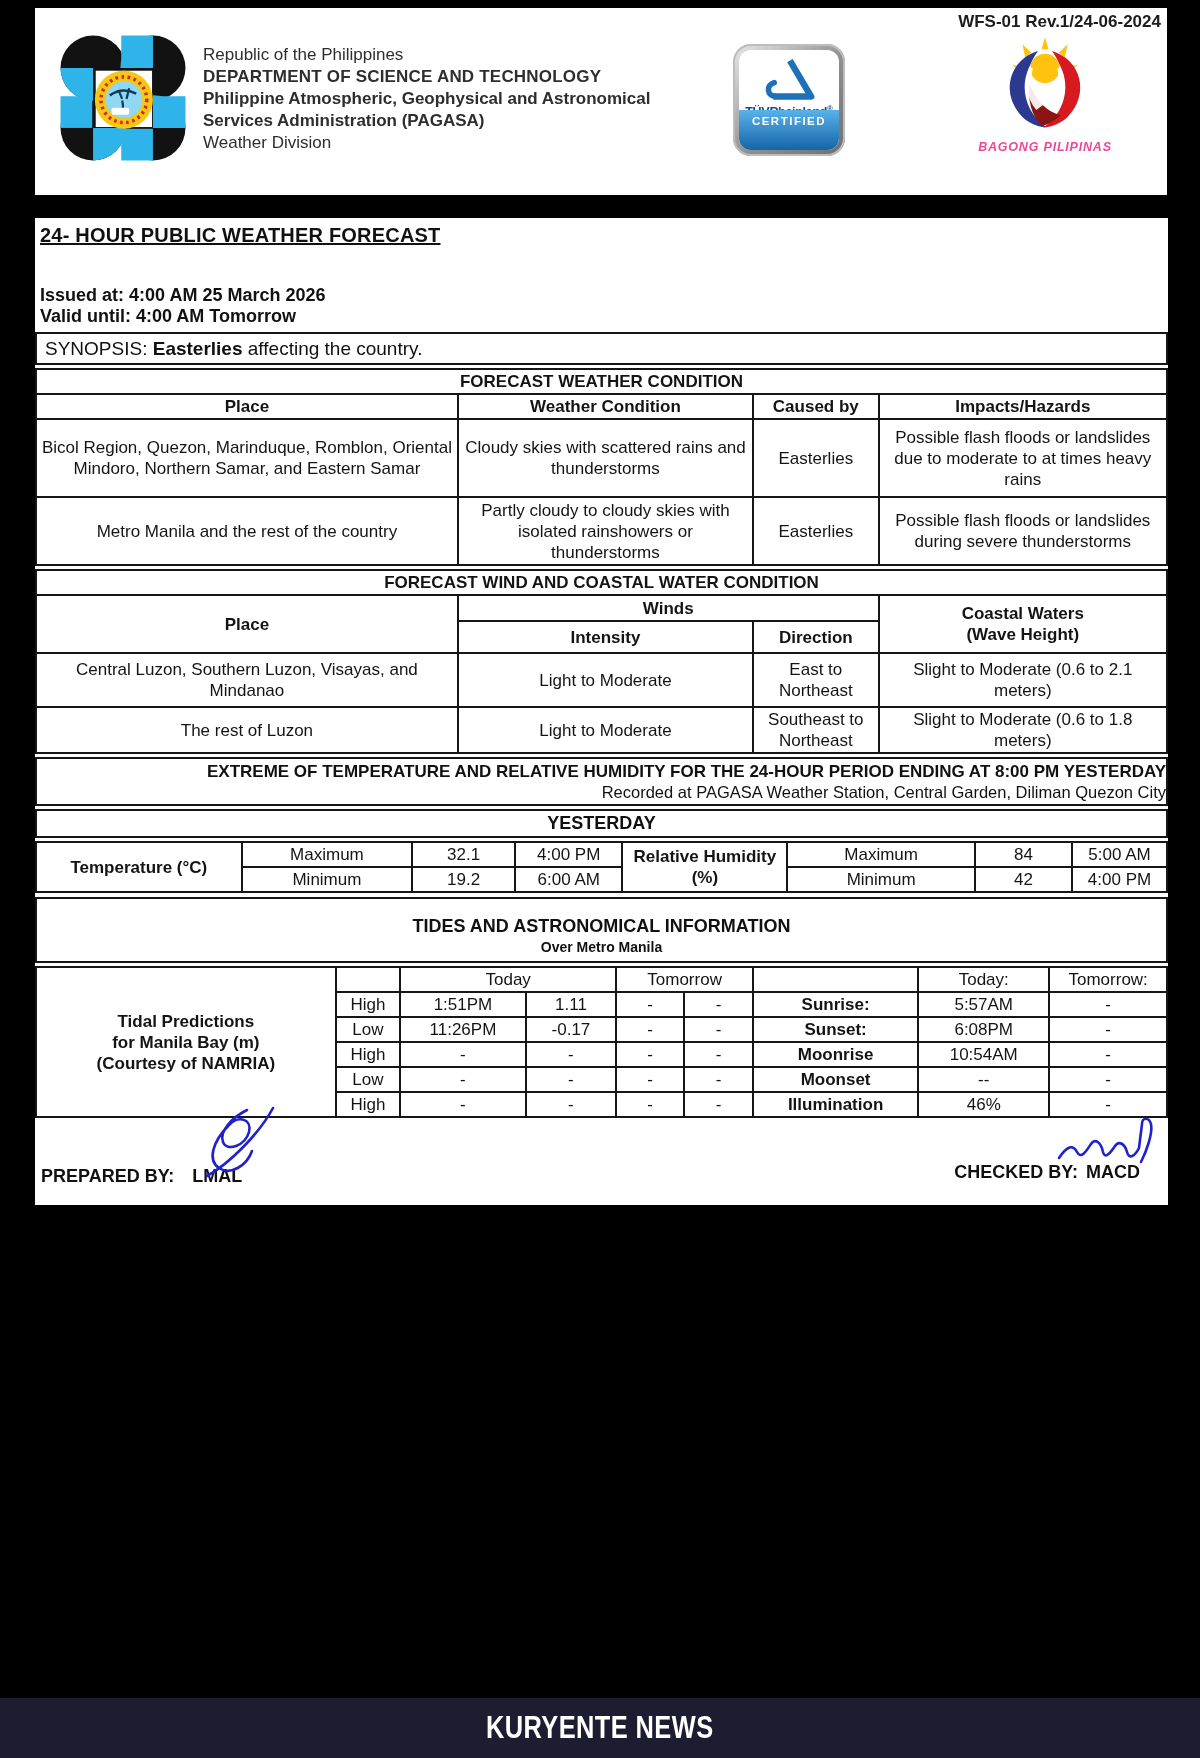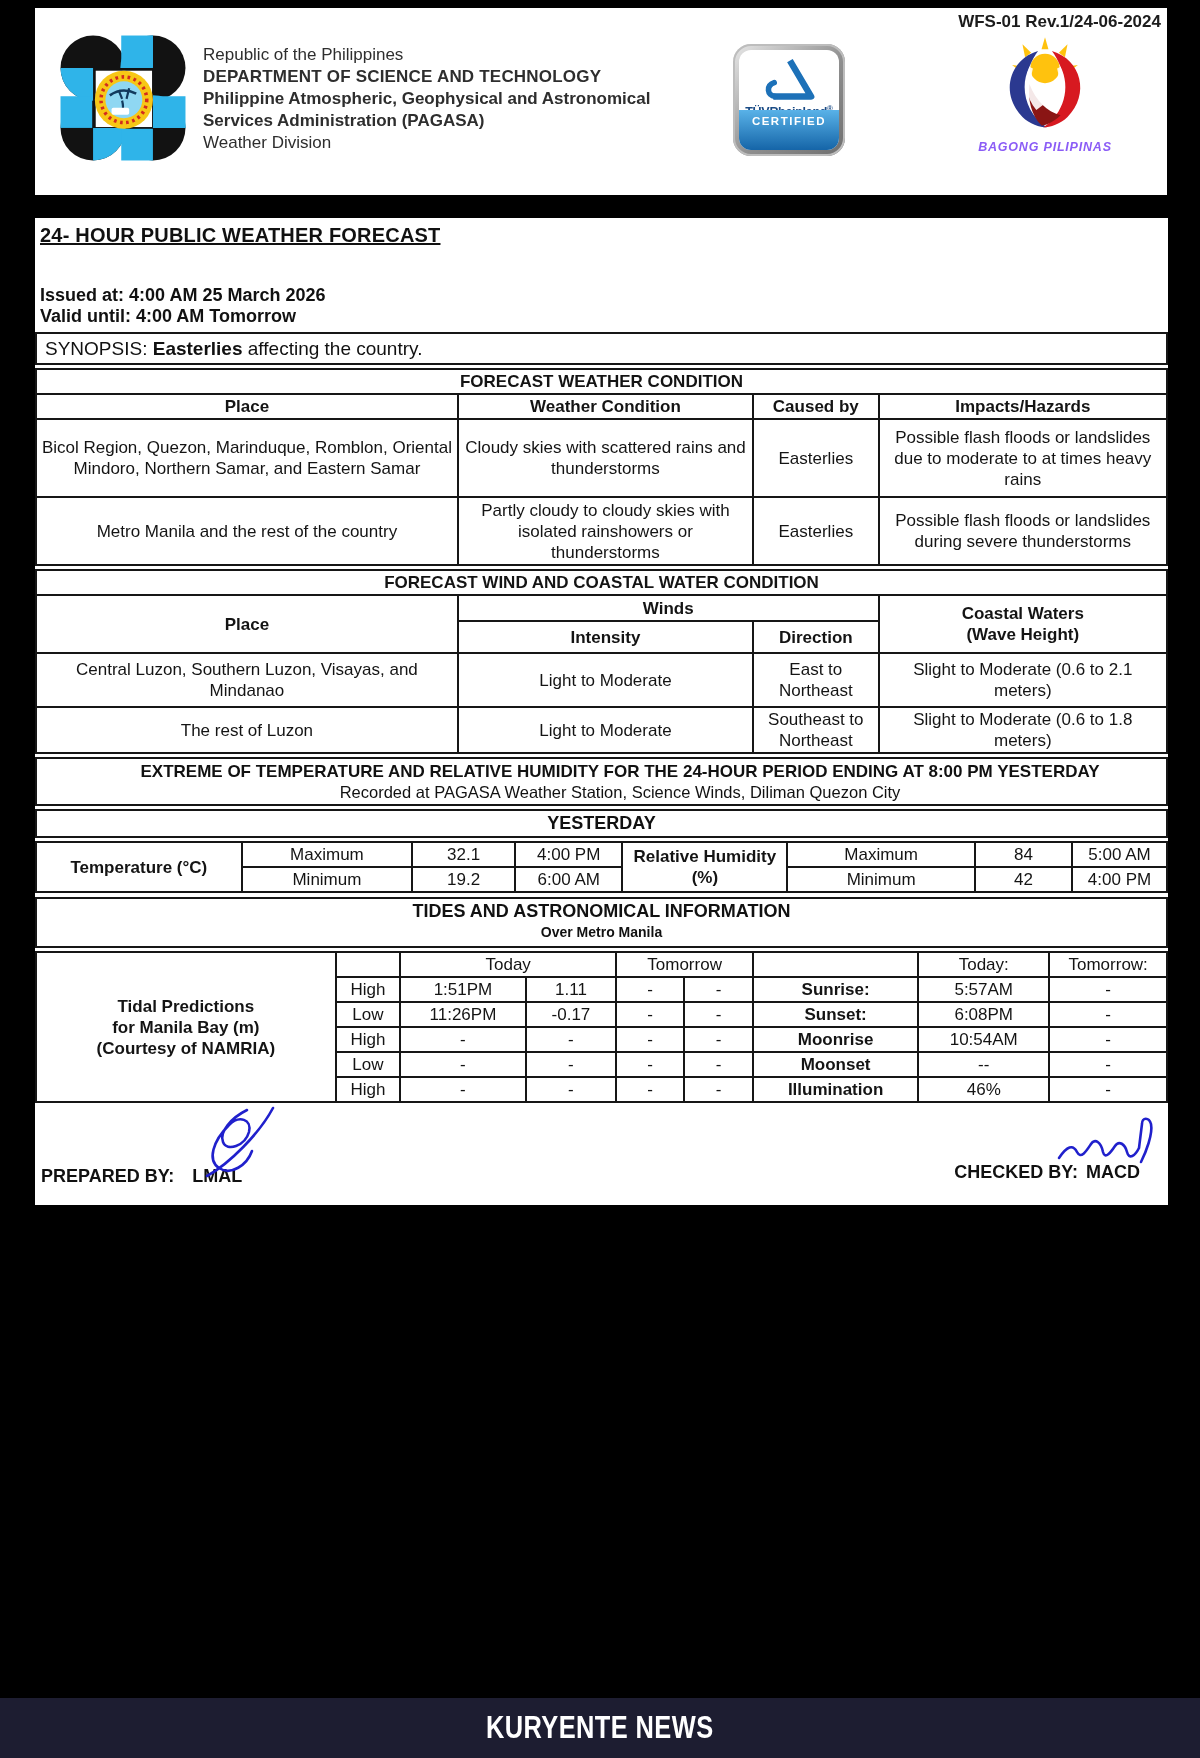--- a/index.html
+++ b/index.html
@@ -25,47 +25,47 @@
             background:linear-gradient(#59b2e8,#1565a8);color:#fff;font-weight:700;font-size:11.5px;letter-spacing:1.5px;}
   .tuv-panel{position:absolute;left:813px;top:36px;width:110px;height:112px;background:#d9d9d9;
              padding:8px 0 0 10px;box-sizing:border-box;color:#8b8b8b;font-weight:700;}
   .tuv-panel .p-big{font-size:12.5px;line-height:15px;}
   .tuv-panel .p-iso{font-size:12px;margin-top:8px;}
   .tuv-panel .p-sm{font-size:8.5px;line-height:10px;margin-top:2px;}
   .tuv-panel .p-gap{margin-top:22px;}
 
   .bagong{position:absolute;left:940px;top:22px;width:140px;height:145px;text-align:center;}
   .bagong svg{width:104px;height:108px;}
-  .bagong-text{font-size:12.5px;font-weight:700;font-style:italic;color:#8b5cf6;letter-spacing:.8px;margin-top:-2px;}
+  .bagong-text{font-size:12.5px;font-weight:700;font-style:italic;color:#ec4899;letter-spacing:.8px;margin-top:-2px;}
 
   
   .doc-body{position:absolute;left:35px;top:218px;width:1133px;height:987px;background:#fff;box-sizing:border-box;}
   .doc-title{margin:6px 0 0 5px;font-size:20px;font-weight:700;text-decoration:underline;letter-spacing:.2px;}
   .issued{margin:38px 0 0 5px;font-size:18px;font-weight:700;line-height:21px;}
   .valid{margin:0 0 0 5px;font-size:18px;font-weight:700;line-height:21px;}
   .synopsis{margin-top:5px;border:2px solid #161616;padding:2px 8px;font-size:19px;line-height:25px;}
   .synopsis .kw{font-weight:700;}
 
   table.grid{width:100%;border-collapse:collapse;table-layout:fixed;margin-top:3px;}
   table.grid td{border:2px solid #161616;text-align:center;font-size:17px;line-height:21px;
                 padding:1px 4px;box-sizing:border-box;vertical-align:middle;color:#141414;}
   td.sect{font-weight:700;font-size:18px;}
   td.colhead{font-weight:700;}
   tr.h24{height:24px;} tr.h25{height:25px;} tr.h26{height:26px;} tr.h32{height:32px;}
   tr.h78{height:78px;} tr.h68{height:68px;} tr.h54{height:54px;} tr.h50{height:42px;}
   tr.h23{height:23px;} tr.h22{height:22px;}
   td.place-pad{padding:1px 28px;}
 
-  .box{border:2px solid #161616;margin-top:3px;text-align:center;padding-left:37px;}
+  .box{border:2px solid #161616;margin-top:3px;text-align:right;padding-left:37px;}
   .box .b1{font-weight:700;font-size:17px;line-height:21px;padding-top:2px;}
   .box .b2{font-size:16.5px;line-height:20px;padding-bottom:2px;}
   .yesterday{border:2px solid #161616;margin-top:3px;text-align:center;font-weight:700;font-size:18px;
              line-height:25px;height:25px;}
   .tides-title{border:2px solid #161616;margin-top:4px;text-align:center;}
-  .tides-title .t1{font-weight:700;font-size:18px;line-height:22px;padding-top:1px;}
+  .tides-title .t1{font-weight:700;font-size:18px;line-height:22px;padding-top:16px;}
   .tides-title .t2{font-weight:700;font-size:14px;line-height:21px;padding-bottom:3px;}
   td.bold-cell{font-weight:700;}
   td.tide-label{font-weight:700;line-height:21px;}
 
   .sig-prepared{position:absolute;left:6px;top:948px;font-size:18px;font-weight:700;}
   .sig-prepared .name{margin-left:18px;}
   .sig1{position:absolute;left:148px;top:-64px;width:100px;height:82px;}
   .sig-checked{position:absolute;right:28px;top:944px;font-size:18px;font-weight:700;}
   .sig-checked .name{margin-left:8px;}
   .sig2{position:absolute;right:-18px;top:-52px;width:105px;height:58px;}
@@ -222,21 +222,21 @@
         <td>The rest of Luzon</td>
         <td>Light to Moderate</td>
         <td>Southeast to Northeast</td>
         <td>Slight to Moderate (0.6 to 1.8 meters)</td>
       </tr>
     </tbody>
       </table>
 
     <div class="box">
       <div class="b1">EXTREME OF TEMPERATURE AND RELATIVE HUMIDITY FOR THE 24-HOUR PERIOD ENDING AT 8:00 PM YESTERDAY</div>
-      <div class="b2">Recorded at PAGASA Weather Station, Science Winds, Diliman Quezon City</div>
+      <div class="b2">Recorded at PAGASA Weather Station, Central Garden, Diliman Quezon City</div>
     </div>
 
     <div class="yesterday">YESTERDAY</div>
 
     <table class="grid">
       <colgroup>
           <col style="width:18.2%">
           <col style="width:15.1%">
           <col style="width:9.1%">
           <col style="width:9.5%">

